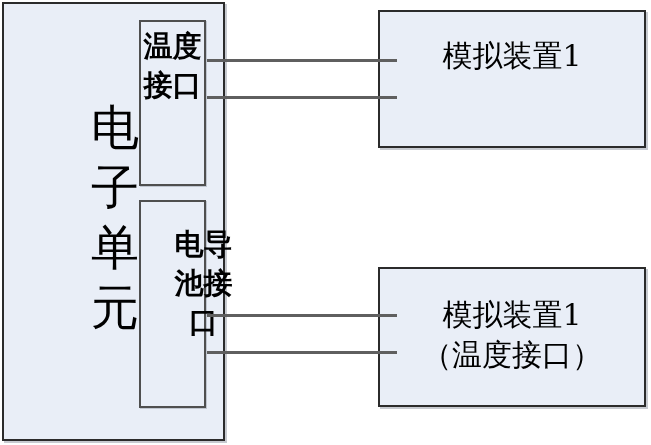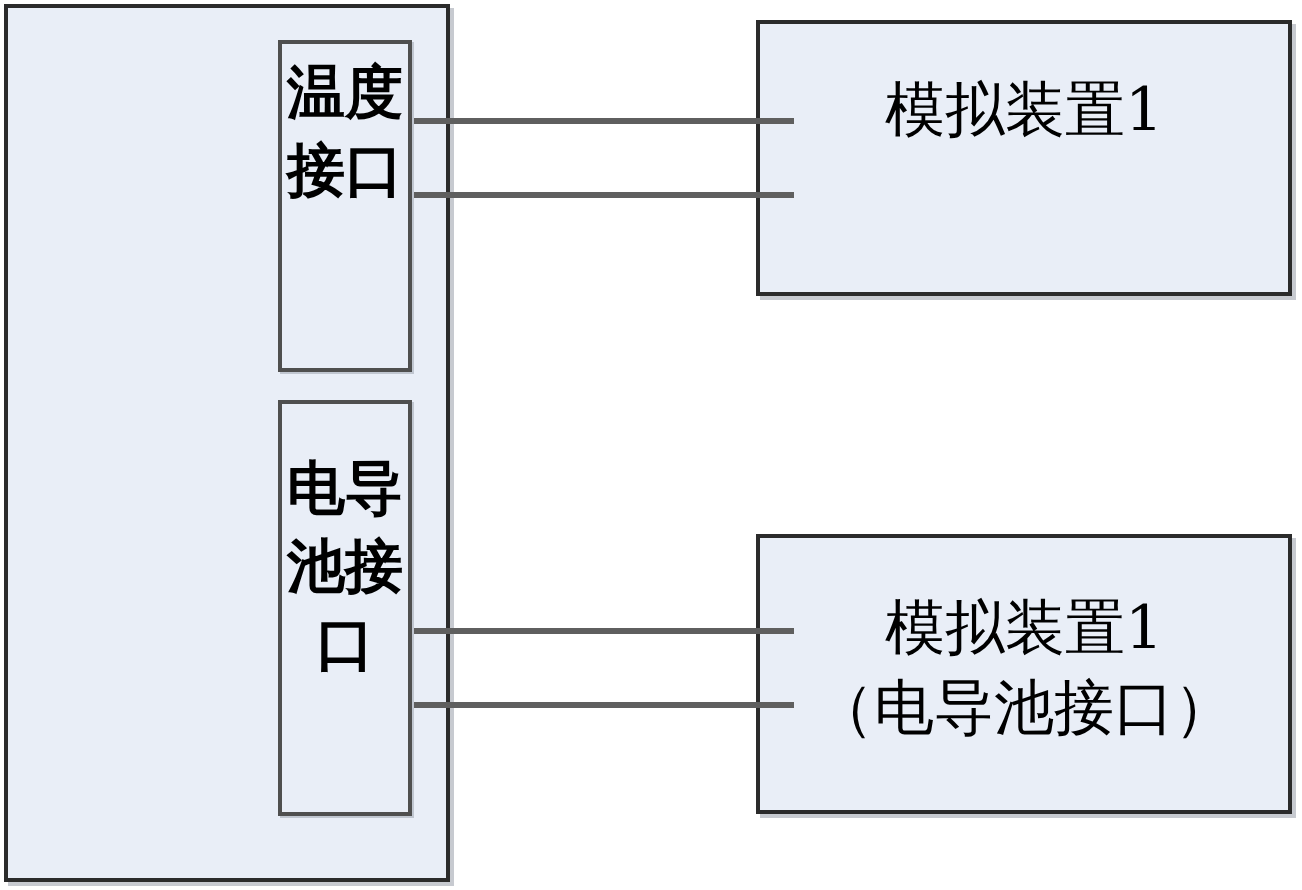--- a/index.html
+++ b/index.html
@@ -61,21 +61,21 @@
     line-height: 60px;
   }
   .iface-label {
     left: 0;
     top: 0;
     width: 100%;
     font-size: 29px;
     font-weight: bold;
   }
   .temp-box .iface-label { padding-top: 5px; line-height: 39px; }
-  .cond-box .iface-label { padding-top: 23px; line-height: 39px; }
+  .cond-box .iface-label { padding-top: 23px; line-height: 39px; margin-left: 31px; }
 
   .sim-box {
     left: 378px;
     width: 268px;
     text-align: center;
     font-size: 30px;
     line-height: 40px;
   }
   .sim-dc { top: 10px; height: 138px; padding-top: 24px; }
   .sim-ac { top: 267px; height: 140px; padding-top: 26px; }
@@ -92,20 +92,21 @@
   .c-temp-2 { top: 96px; }
   .c-cond-1 { top: 314px; }
   .c-cond-2 { top: 351px; }
 </style>
 </head>
 <body>
 
 <div class="canvas">
 
   <div class="box outer-box">
+    <div class="vtext unit-label">电子单元</div>
 
     <div class="box inner-box temp-box">
       <div class="vtext iface-label">温度接口</div>
     </div>
 
     <div class="box inner-box cond-box">
       <div class="vtext iface-label">电导池接口</div>
     </div>
   </div>
 
@@ -113,16 +114,16 @@
   <div class="connector c-temp-2"></div>
   <div class="connector c-cond-1"></div>
   <div class="connector c-cond-2"></div>
 
   <div class="box sim-box sim-dc">
     <div>模拟装置1</div>
   </div>
 
   <div class="box sim-box sim-ac">
     <div>模拟装置1</div>
-    <div>（电导池接口）</div>
+    <div>（温度接口）</div>
   </div>
 
 </div>
 
 </body></html>

